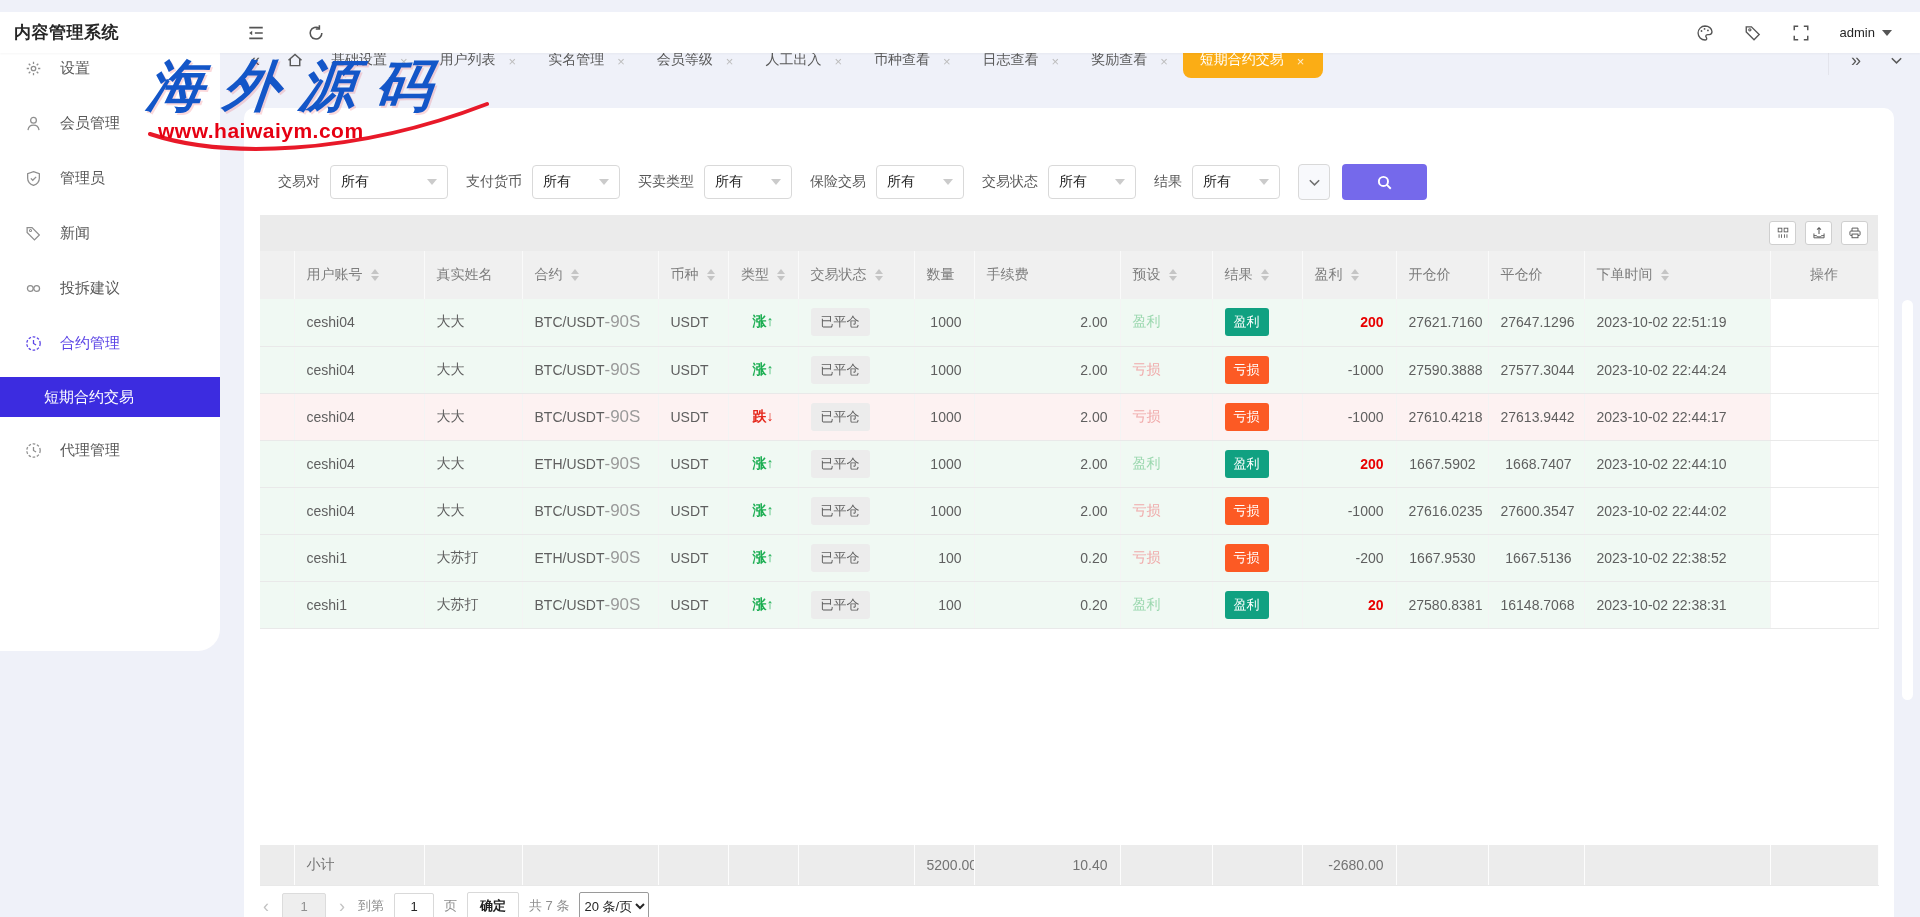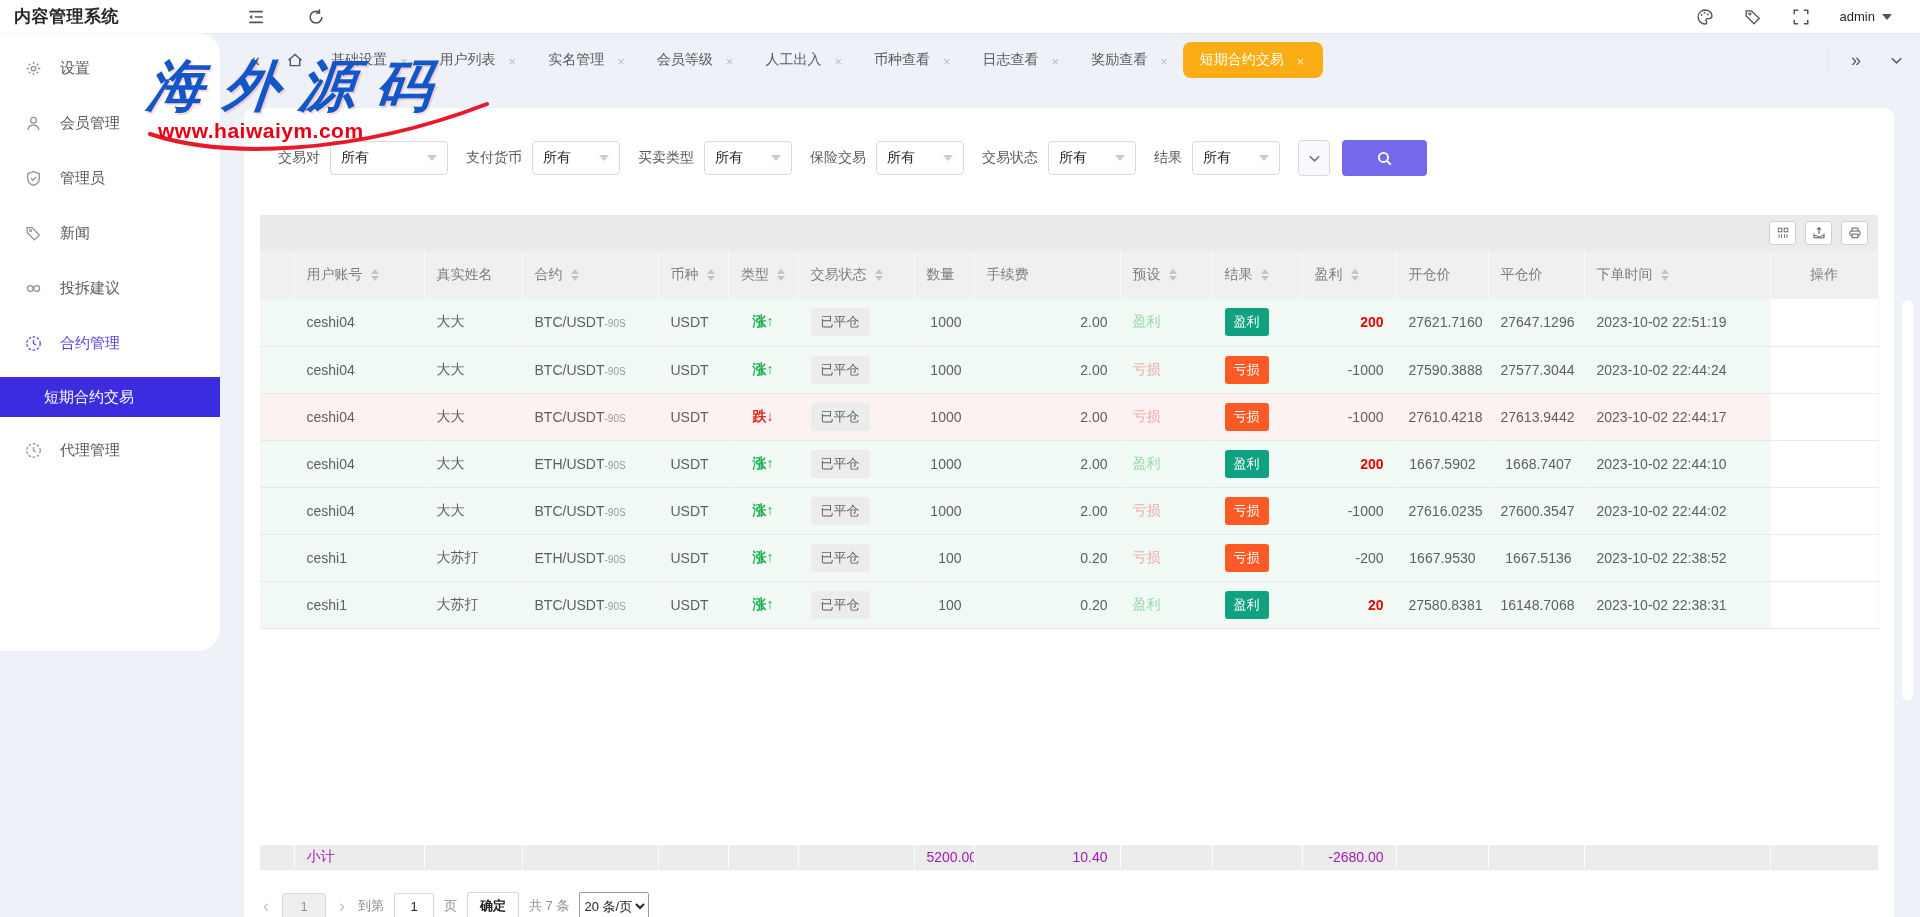--- a/index.html
+++ b/index.html
@@ -1,19 +1,19 @@
 <!DOCTYPE html>
 <html><head>
 <meta charset="utf-8">
 <style>
 *{margin:0;padding:0;box-sizing:border-box}
 html,body{width:1920px;height:917px;overflow:hidden;background:#eff1f9;font-family:"Liberation Sans","DejaVu Sans",sans-serif;color:#595959}
 svg{display:block}
 
-.top{position:absolute;top:0;left:0;width:1920px;height:33px;background:#fff;display:flex;align-items:center;justify-content:space-between;z-index:6;box-shadow:0 1px 2px rgba(0,0,0,.04)}
+.top{position:absolute;top:12px;left:0;width:1920px;height:41px;background:#fff;display:flex;align-items:center;justify-content:space-between;z-index:6;box-shadow:0 1px 2px rgba(0,0,0,.04)}
 .h-left{display:flex;align-items:center}
 .app-title{font-size:17px;font-weight:bold;color:#262626;margin-left:14px;letter-spacing:.5px}
 .hicon{width:18px;height:18px;color:#545454;display:inline-flex;cursor:pointer}
 .hicon svg{width:100%;height:100%}
 .hicon.menu{margin-left:128px}
 .hicon.refresh{margin-left:42px}
 .h-right{display:flex;align-items:center;gap:30px;margin-right:28px}
 .admin{font-size:13px;color:#262626;display:flex;align-items:center;gap:7px;cursor:pointer}
 .admin .tri{width:0;height:0;border-left:5px solid transparent;border-right:5px solid transparent;border-top:6px solid #555}
 
@@ -33,21 +33,21 @@
 .tab .t-close{color:#bcbcbc;font-size:13px;margin:0 15px 0 13px}
 .tab.active{background:#fbad15;color:#fff;border-radius:8px;padding-right:5px}
 .tab.active .t-close{color:rgba(255,255,255,.78);margin-right:14px}
 .tb-right{display:flex;align-items:center;gap:28px;padding:4px 16px 4px 22px;border-left:1px solid #e3e4ec;color:#595959}
 .tb-right .gl{font-size:18px;cursor:pointer}
 .tb-right .chev{width:15px;height:15px;color:#595959;cursor:pointer}
 .tb-right .chev svg{width:100%;height:100%}
 
 .card{position:absolute;left:244px;top:108px;width:1650px;height:809px;background:#fff;border-radius:10px 10px 0 0;z-index:1}
 
-.filter-row{position:absolute;left:34px;top:32px;height:36px;display:flex;align-items:center;gap:18px}
+.filter-row{position:absolute;left:34px;top:56px;height:36px;display:flex;align-items:center;gap:18px}
 .fgroup{display:flex;align-items:center;gap:10px;font-size:14px;color:#595959;white-space:nowrap}
 .sel{width:88px;height:34px;border:1px solid #d9d9d9;border-radius:4px;background:#fff;display:flex;align-items:center;justify-content:space-between;padding:0 10px;font-size:14px;color:#262626;cursor:pointer}
 .sel.first{width:118px}
 .caret{width:0;height:0;border-left:5px solid transparent;border-right:5px solid transparent;border-top:6px solid #cbcbcb}
 .chev-box{width:32px;height:36px;border:1px solid #d9d9d9;background:#f8f9fc;border-radius:4px;display:flex;align-items:center;justify-content:center;cursor:pointer}
 .chev-box svg{width:15px;height:15px;color:#6f6f6f}
 .search-btn{width:85px;height:36px;background:#7569eb;border:none;border-radius:4px;display:flex;align-items:center;justify-content:center;cursor:pointer;margin-left:2px}
 .search-btn svg{width:17px;height:17px;color:#fff}
 
 .toolbar{position:absolute;left:16px;top:107px;width:1618px;height:36px;background:#ebebeb;display:flex;align-items:center;justify-content:flex-end;gap:9px;padding-right:10px}
@@ -60,33 +60,33 @@
 .th-inner.jc{justify-content:center}
 .sorter{display:inline-flex;flex-direction:column;gap:2px;cursor:pointer}
 .sorter i{display:block;width:0;height:0;border-left:4.5px solid transparent;border-right:4.5px solid transparent}
 .sorter .up{border-bottom:5px solid #c5c5c5}
 .sorter .dn{border-top:5px solid #c5c5c5}
 tbody td{height:47px;font-size:14px;color:#5f5f5f;padding:0 12px;border-bottom:1px solid #e9e9e9;border-right:1px solid rgba(0,0,0,.045);overflow:hidden;white-space:nowrap}
 tr.green td{background:#f0f9f3}
 tr.red td{background:#fdf2f2}
 tbody td.op{background:#fff;border-left:1px solid #ececec}
 td.r{text-align:right}td.c{text-align:center}
-.suffix{font-size:10px;color:#9a9a9a}
+.suffix{font-size:17px;color:#9a9a9a}
 .type-up{color:#1cae52;font-weight:bold}
 .type-dn{color:#e5271b;font-weight:bold}
 .badge-closed{display:inline-block;background:#ececec;color:#5f5f5f;font-size:13px;padding:5px 10px;border-radius:3px}
 .preset-win{color:#9bd8af}
 .preset-loss{color:#f0aaaa}
 .rbadge{display:inline-block;color:#fff;font-size:13px;padding:5px 9px;border-radius:3px}
 .rbadge.win{background:#10a181}
 .rbadge.loss{background:#fc5a24}
 .profit-hot{color:#e80000;font-weight:bold}
 
 table.sumgrid{position:absolute;left:16px;top:737px;width:1618px;border-collapse:collapse;table-layout:fixed}
-table.sumgrid td{height:24px;background:#ececec;border-right:1px solid #fdfdfd;font-size:14px;color:#a21caf;padding:0 12px;white-space:nowrap}
+table.sumgrid td{height:40px;background:#ececec;border-right:1px solid #fdfdfd;font-size:14px;color:#737373;padding:0 12px;white-space:nowrap}
 
 .pager{position:absolute;left:16px;top:784px;height:28px;display:flex;align-items:center;gap:10px;font-size:13px;color:#8f8f8f}
 .pg-prev,.pg-next{font-size:18px;color:#c3c3c3;padding:0 3px;cursor:pointer}
 .pg-cur{width:44px;height:26px;background:#eee;border:1px solid #dcdcdc;border-radius:2px;display:flex;align-items:center;justify-content:center;color:#8f8f8f;cursor:pointer}
 .pg-input{width:40px;height:26px;border:1px solid #d9d9d9;border-radius:2px;text-align:center;font-size:13px;color:#262626;font-family:inherit}
 .pg-confirm{height:28px;padding:0 12px;background:#fff;border:1px solid #d9d9d9;border-radius:2px;font-size:13px;font-weight:bold;color:#1f1f1f;cursor:pointer;font-family:inherit}
 .pg-select{height:28px;border:1px solid #9a9a9a;border-radius:2px;font-size:13px;color:#262626;background:#fff;font-family:inherit}
 
 .watermark{position:absolute;left:148px;top:56px;z-index:9;pointer-events:none}
 .wm1{font-family:"DejaVu Serif","Liberation Serif",serif;font-style:italic;font-weight:bold;font-size:56px;line-height:1.05;color:#1356c8;letter-spacing:20px;transform:skew(-6deg);text-shadow:2px 2px 0 rgba(230,0,18,.15)}

